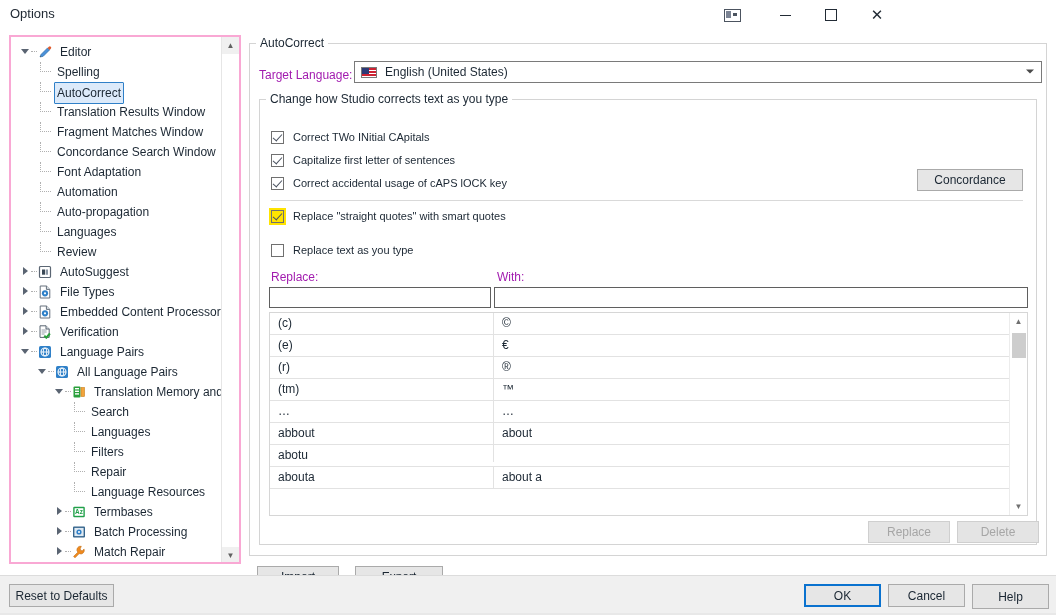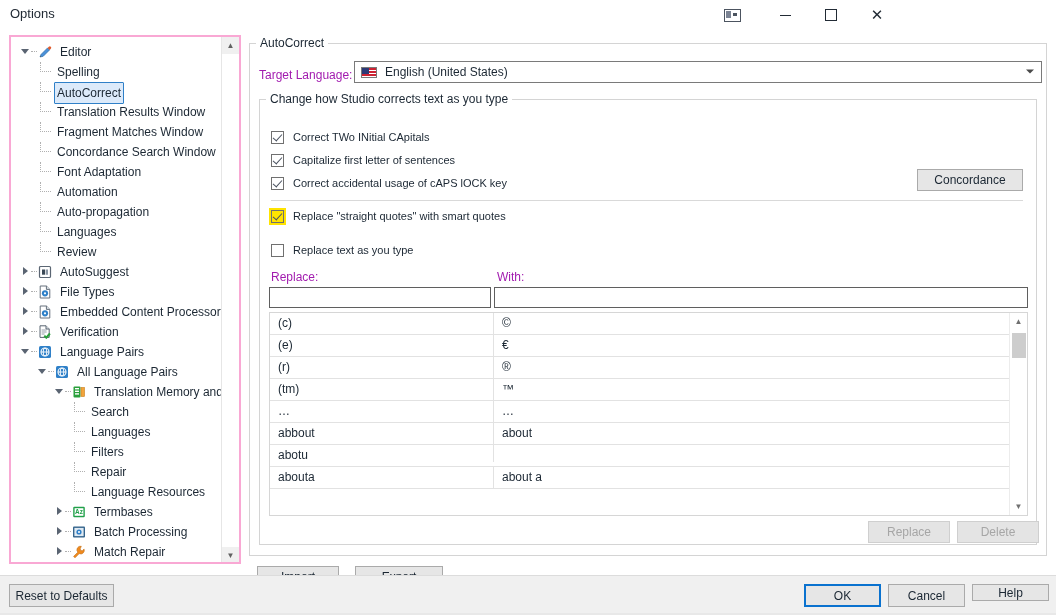--- a/index.html
+++ b/index.html
@@ -428,17 +428,17 @@
       <div class="btn" style="left:8px;top:531px;width:82px;height:22px;">Import</div>
       <div class="btn" style="left:106px;top:531px;width:88px;height:22px;">Export</div>
 
     </div>
   </div>
 
   <div class="footer">
     <div class="btn" style="left:9px;top:8px;width:105px;height:23px;background:#e6e6e6;">Reset to Defaults</div>
     <div class="btn def" style="left:804px;top:8px;width:77px;height:23px;">OK</div>
     <div class="btn" style="left:888px;top:8px;width:77px;height:23px;">Cancel</div>
-    <div class="btn" style="left:972px;top:8px;width:77px;height:17px;">Help</div>
+    <div class="btn" style="left:972px;top:8px;width:77px;height:25px;">Help</div>
   </div>
   <div class="status"></div>
 
 </div>
 
 </body></html>

